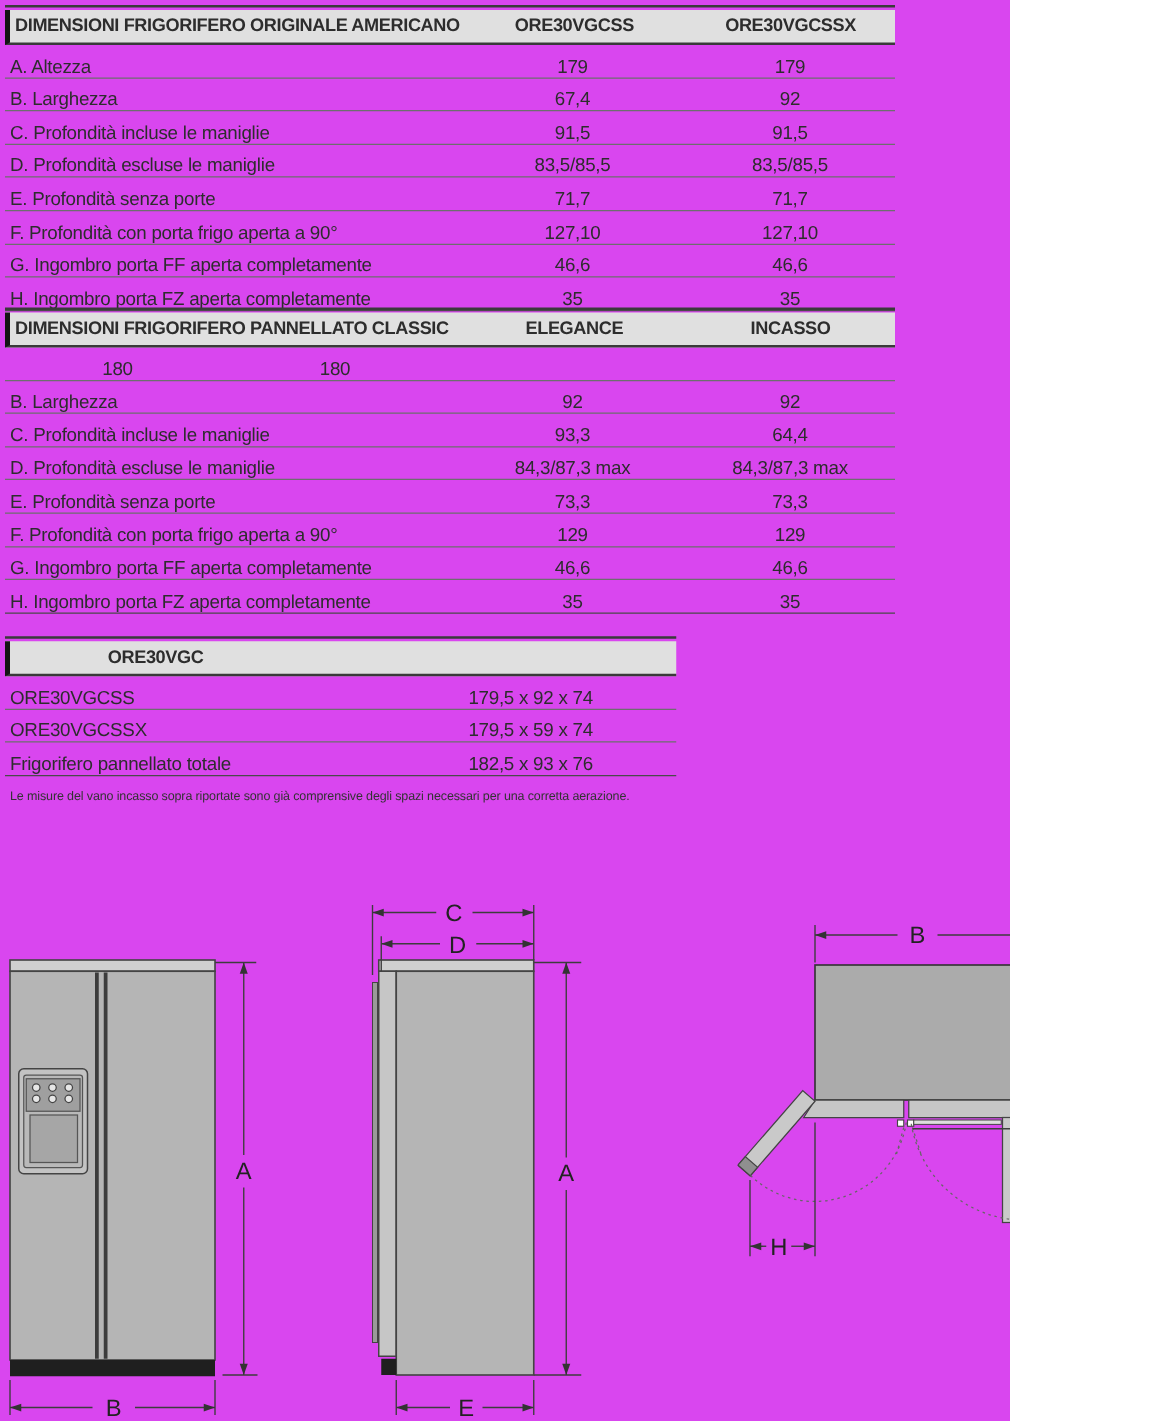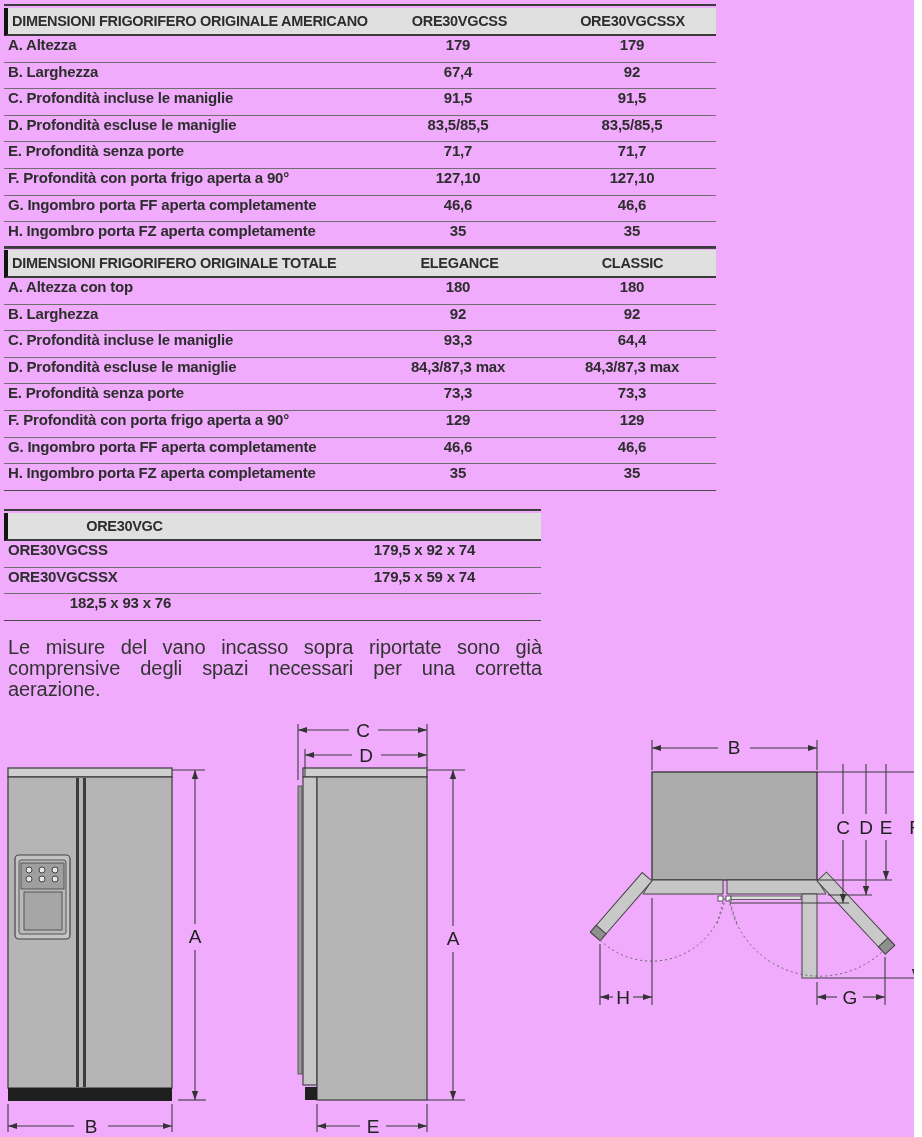--- a/index.html
+++ b/index.html
@@ -1,35 +1,35 @@
 <!DOCTYPE html>
 <html><head>
 <meta charset="utf-8">
 <style>
   html,body{margin:0;padding:0;background:#ffffff;}
   body{font-family:"Liberation Sans",sans-serif;color:#2d2d2d;}
-  .page{position:relative;width:914px;height:1137px;background:#f0abfc;overflow:hidden;}
+  .page{position:relative;width:808px;height:1137px;background:#d946ef;overflow:hidden;}
 
   
   .spec-table{position:absolute;left:4px;width:712px;border-top:2px solid #3a3a3a;}
   .spec-table.narrow{width:537px;}
   .thead{display:flex;align-items:center;height:26px;margin-top:2px;
          background:#e0e0e0;border-left:4px solid #141414;border-bottom:2px solid #3a3a3a;
          font-weight:bold;font-size:14.5px;letter-spacing:-0.3px;}
-  .trow{display:flex;align-items:flex-start;height:25.6px;border-bottom:1px solid #6e6e6e;
-        font-size:15px;letter-spacing:-0.2px;font-weight:bold;}
+  .trow{display:flex;align-items:flex-end;height:25.6px;border-bottom:1px solid #6e6e6e;
+        font-size:15px;letter-spacing:-0.2px;}
   .trow:last-child{border-bottom:1.5px solid #4a4a4a;}
   .c-label{width:360px;padding-left:4px;white-space:nowrap;overflow:hidden;}
   .thead .c-label{width:360px;}
   .c-v1{width:180px;text-align:center;}
   .c-v2{width:168px;text-align:center;}
   .narrow .c-label{width:300px;}
   .narrow .c-val{width:233px;text-align:center;}
 
-  .note{position:absolute;left:8px;top:617px;width:534px;font-size:20px;line-height:21px;
+  .note{position:absolute;left:8px;top:617px;width:534px;font-size:10px;line-height:21px;
         letter-spacing:-0.1px;text-align:justify;color:#333;}
 
   
   .dgm{position:absolute;top:700px;}
   .dgm svg text{font-family:"Liberation Sans",sans-serif;font-size:19px;fill:#222;}
 </style>
 </head>
 <body>
 
 <div class="page">
@@ -77,26 +77,25 @@
       </div>
     <div class="trow">
         <div class="c-label">H. Ingombro porta FZ aperta completamente</div>
         <div class="c-v1">35</div>
         <div class="c-v2">35</div>
       </div>
   </div>
 
   <div class="spec-table" style="top:246px;">
     <div class="thead">
-      <div class="c-label">DIMENSIONI FRIGORIFERO ORIGINALE TOTALE</div>
+      <div class="c-label">DIMENSIONI FRIGORIFERO PANNELLATO CLASSIC</div>
       <div class="c-v1">ELEGANCE</div>
-      <div class="c-v2">CLASSIC</div>
+      <div class="c-v2">INCASSO</div>
     </div>
     <div class="trow">
-        <div class="c-label">A. Altezza con top</div>
         <div class="c-v1">180</div>
         <div class="c-v2">180</div>
       </div>
     <div class="trow">
         <div class="c-label">B. Larghezza</div>
         <div class="c-v1">92</div>
         <div class="c-v2">92</div>
       </div>
     <div class="trow">
         <div class="c-label">C. Profondità incluse le maniglie</div>
@@ -136,20 +135,21 @@
     </div>
     <div class="trow">
         <div class="c-label">ORE30VGCSS</div>
         <div class="c-val">179,5 x 92 x 74</div>
       </div>
     <div class="trow">
         <div class="c-label">ORE30VGCSSX</div>
         <div class="c-val">179,5 x 59 x 74</div>
       </div>
     <div class="trow">
+        <div class="c-label">Frigorifero pannellato totale</div>
         <div class="c-val">182,5 x 93 x 76</div>
       </div>
   </div>
 
   <p class="note">Le misure del vano incasso sopra riportate sono già comprensive degli spazi necessari per una corretta aerazione.</p>
 
   <div class="dgm" style="left:0;width:230px;height:437px;">
     <svg width="230" height="437" viewBox="0 0 230 437">
       <g>
         <rect x="8" y="68" width="164" height="9" fill="#cfcfcf" stroke="#444" stroke-width="1.3"></rect>

